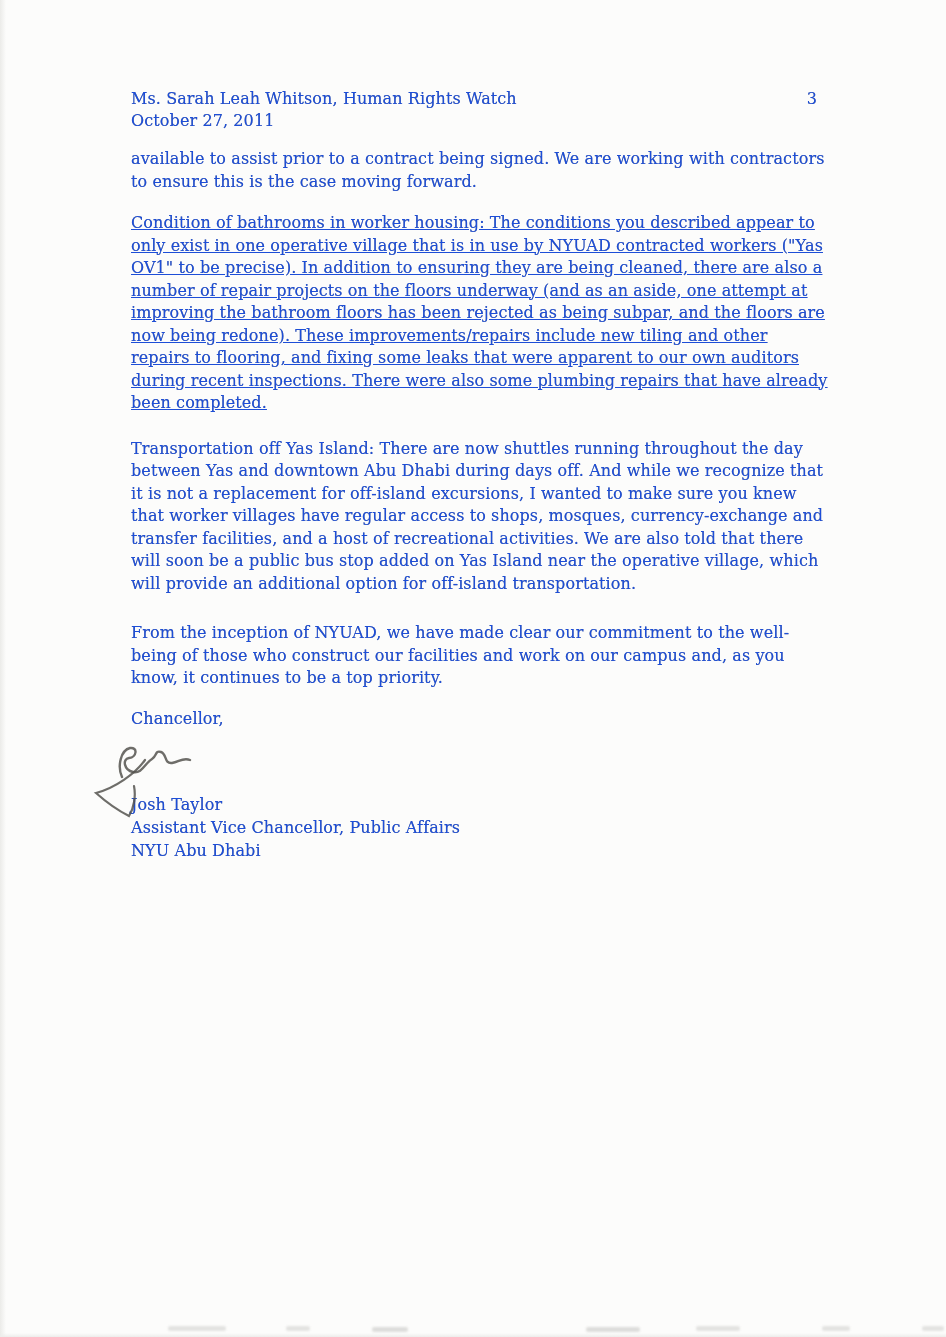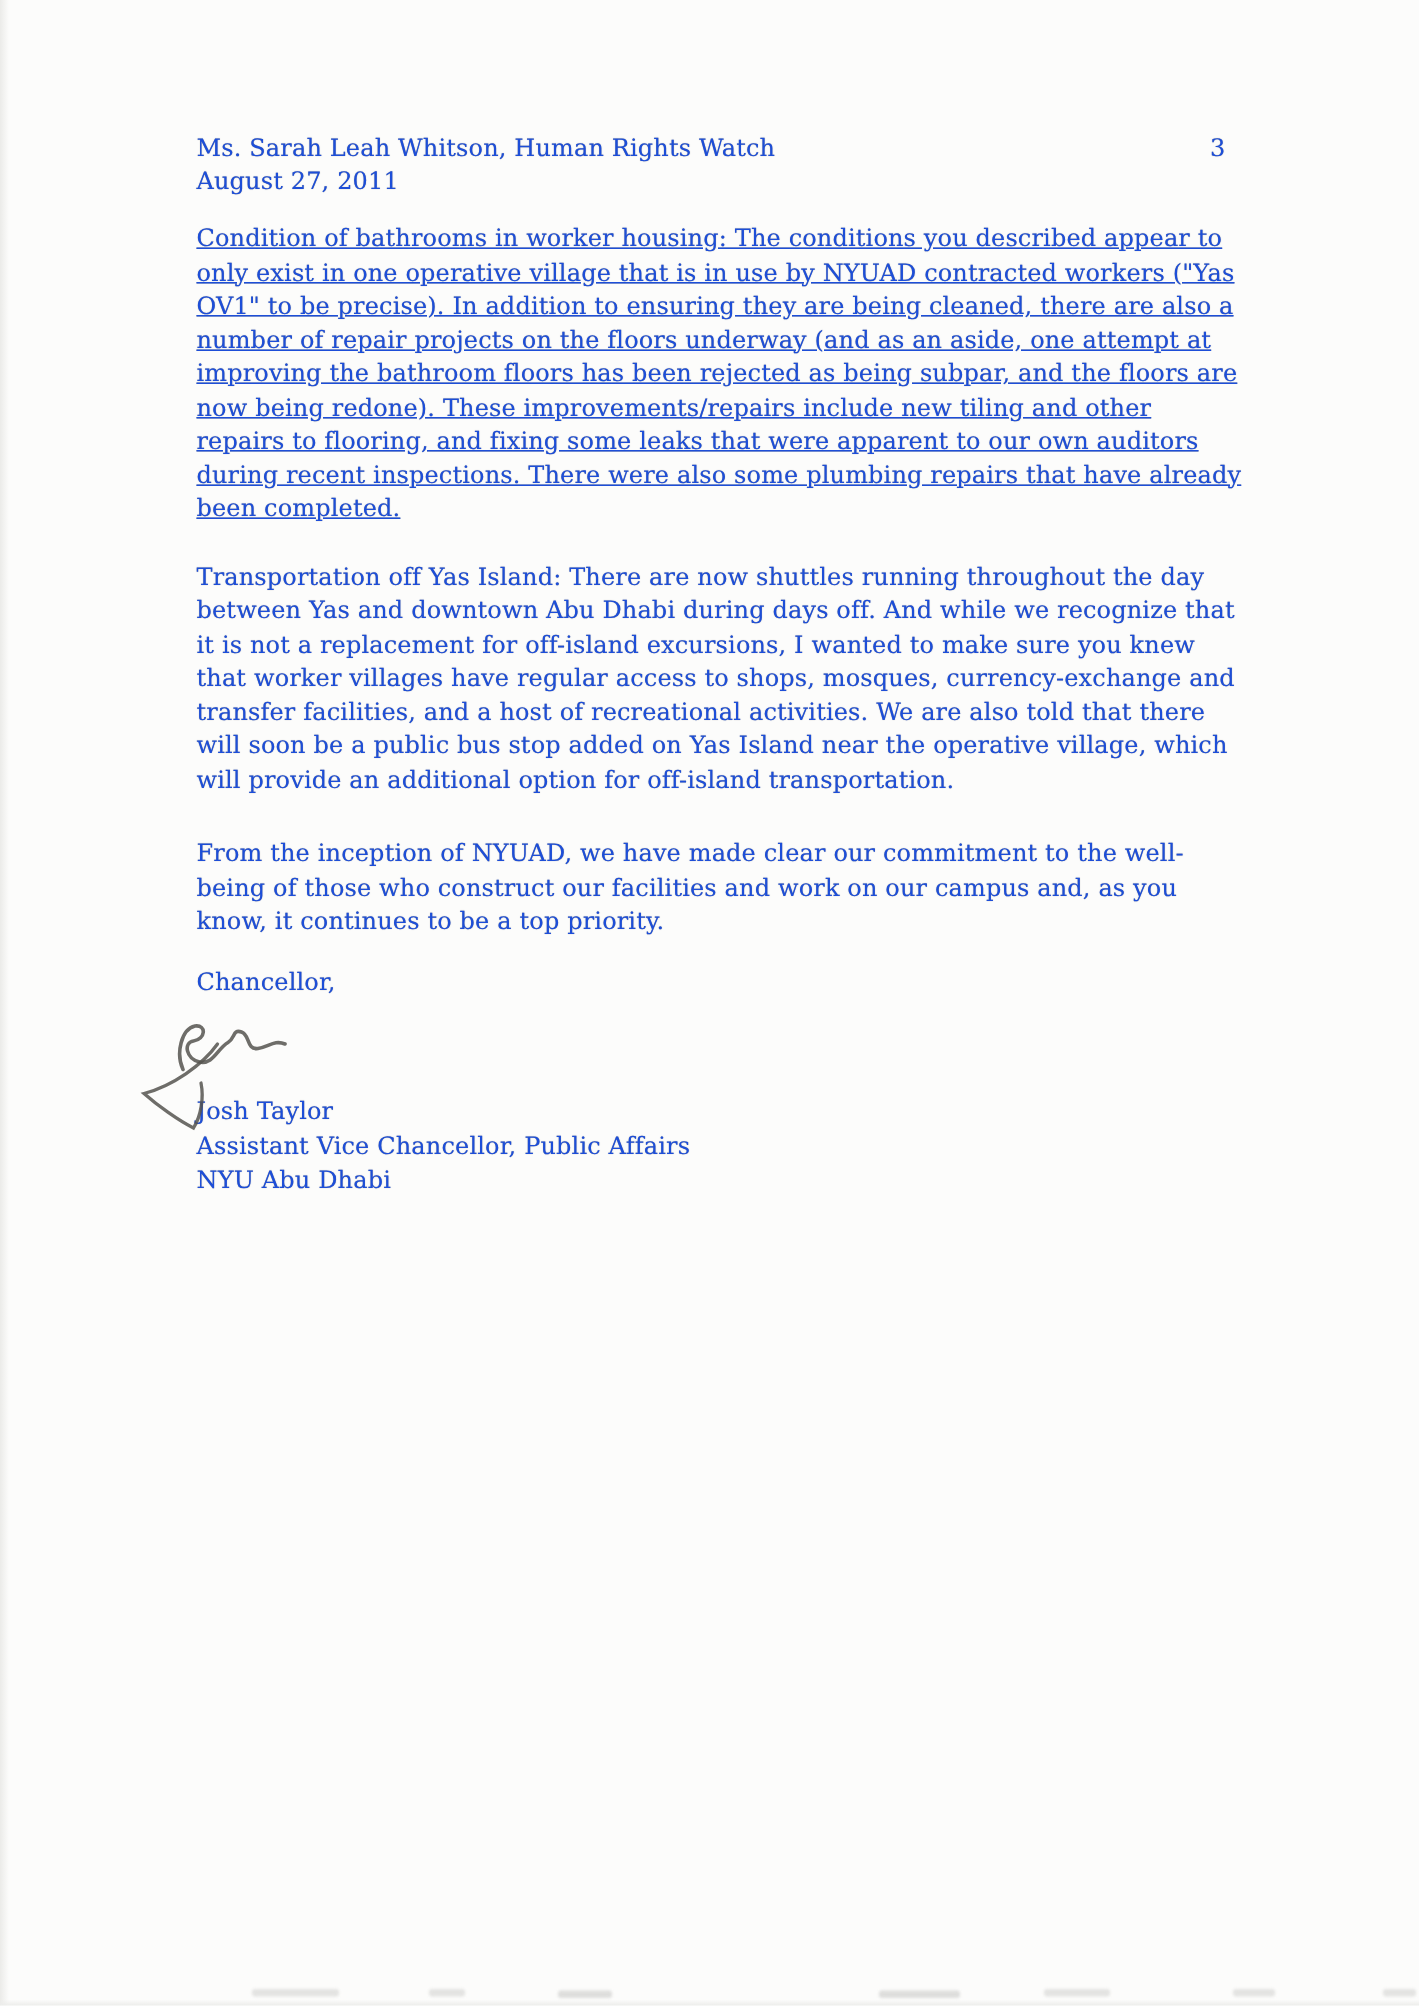--- a/index.html
+++ b/index.html
@@ -85,24 +85,26 @@
 </head>
 <body>
 
 <div class="page">
   <div class="edge-left"></div>
 
   <div class="content">
 
     <div class="doc-header">
       <div>Ms. Sarah Leah Whitson, Human Rights Watch</div>
-      <div>August 27, 2011</div>
+      <div>October 27, 2011</div>
       <div class="page-number">3</div>
     </div>
 
+    <p class="para p1">available to assist prior to a contract being signed. We are working with contractors
+to ensure this is the case moving forward.</p>
     <p class="para p2">Condition of bathrooms in worker housing: The conditions you described appear to
 only exist in one operative village that is in use by NYUAD contracted workers ("Yas
 OV1" to be precise). In addition to ensuring they are being cleaned, there are also a
 number of repair projects on the floors underway (and as an aside, one attempt at
 improving the bathroom floors has been rejected as being subpar, and the floors are
 now being redone). These improvements/repairs include new tiling and other
 repairs to flooring, and fixing some leaks that were apparent to our own auditors
 during recent inspections. There were also some plumbing repairs that have already
 been completed.</p>
     <p class="para p3">Transportation off Yas Island: There are now shuttles running throughout the day

